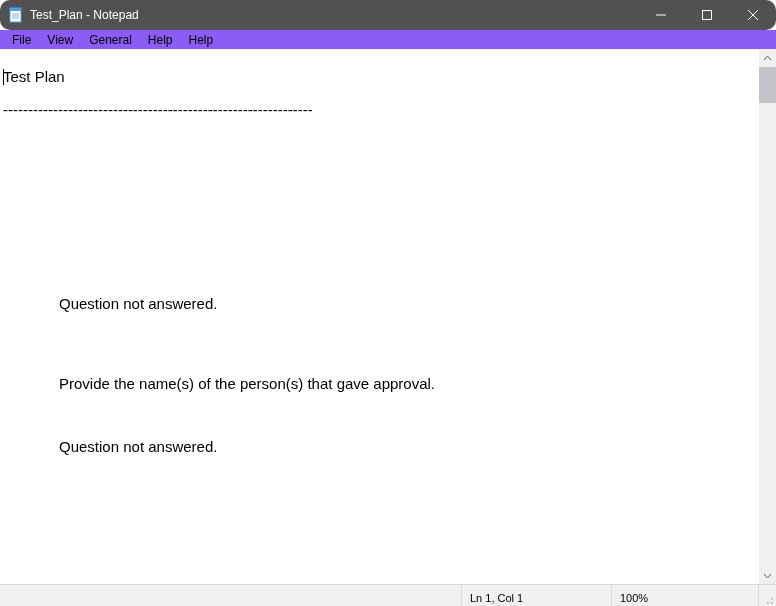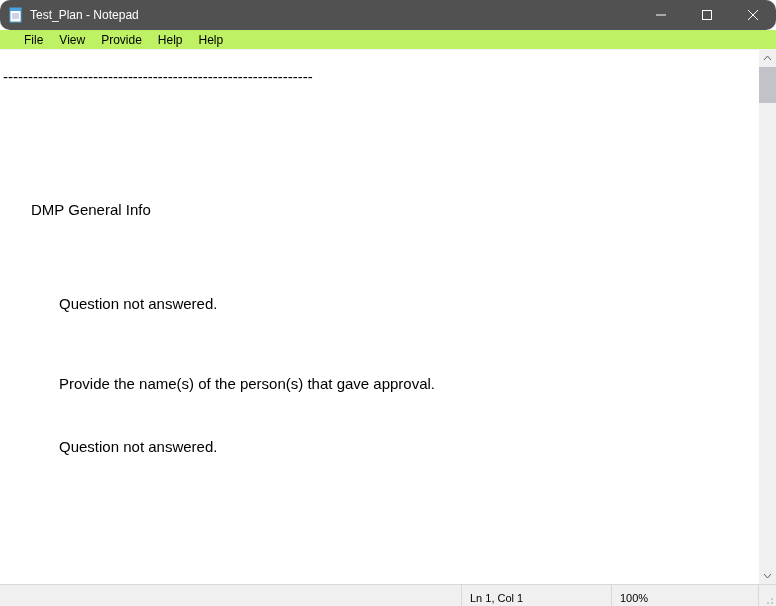--- a/index.html
+++ b/index.html
@@ -30,25 +30,25 @@
   .win-controls { display: flex; height: 100%; }
   .win-btn {
     width: 46px; height: 100%;
     display: flex; align-items: center; justify-content: center;
     color: #fff;
   }
   .win-btn svg { stroke: #fff; }
   
   .menubar {
     height: 20px;
-    background: #bef264;
+    background: #8b5cf6;
     display: flex;
     align-items: center;
     font-size: 12px;
-    padding-left: 16px;
+    padding-left: 4px;
     border-bottom: 1px solid #f0f0f0;
   }
   .menu-item {
     padding: 0 8px;
     height: 100%;
     display: flex; align-items: center;
     color: #000;
   }
   
   .editor-wrap {
@@ -164,32 +164,32 @@
           <line x1="0" y1="0" x2="10" y2="10" stroke="#fff" stroke-width="1"></line>
           <line x1="10" y1="0" x2="0" y2="10" stroke="#fff" stroke-width="1"></line>
         </svg>
     </div>
   </div>
 </div>
 
 <div class="menubar">
   <div class="menu-item">File</div>
   <div class="menu-item">View</div>
-  <div class="menu-item">Provide</div>
+  <div class="menu-item">General</div>
   <div class="menu-item">Help</div>
   <div class="menu-item">Help</div>
 </div>
 
 <div class="editor-wrap">
   <div class="editor">
+<div><span class="caret"></span><span>Test Plan</span></div>
 <div class="sep">--------------------------------------------------------------</div>
 <div class="blank"></div>
 <div class="blank"></div>
 <div class="blank"></div>
-<div class="section-head">DMP General Info</div>
 <div style="height:14px"></div>
 <div style="height:14px"></div>
 <div class="q-line">Question not answered.</div>
 <div class="gap"></div>
 <div class="q-line">Provide the name(s) of the person(s) that gave approval.</div>
 <div style="height:14px"></div>
 <div class="q-line">Question not answered.</div>
 <div class="gap"></div>
 
 

